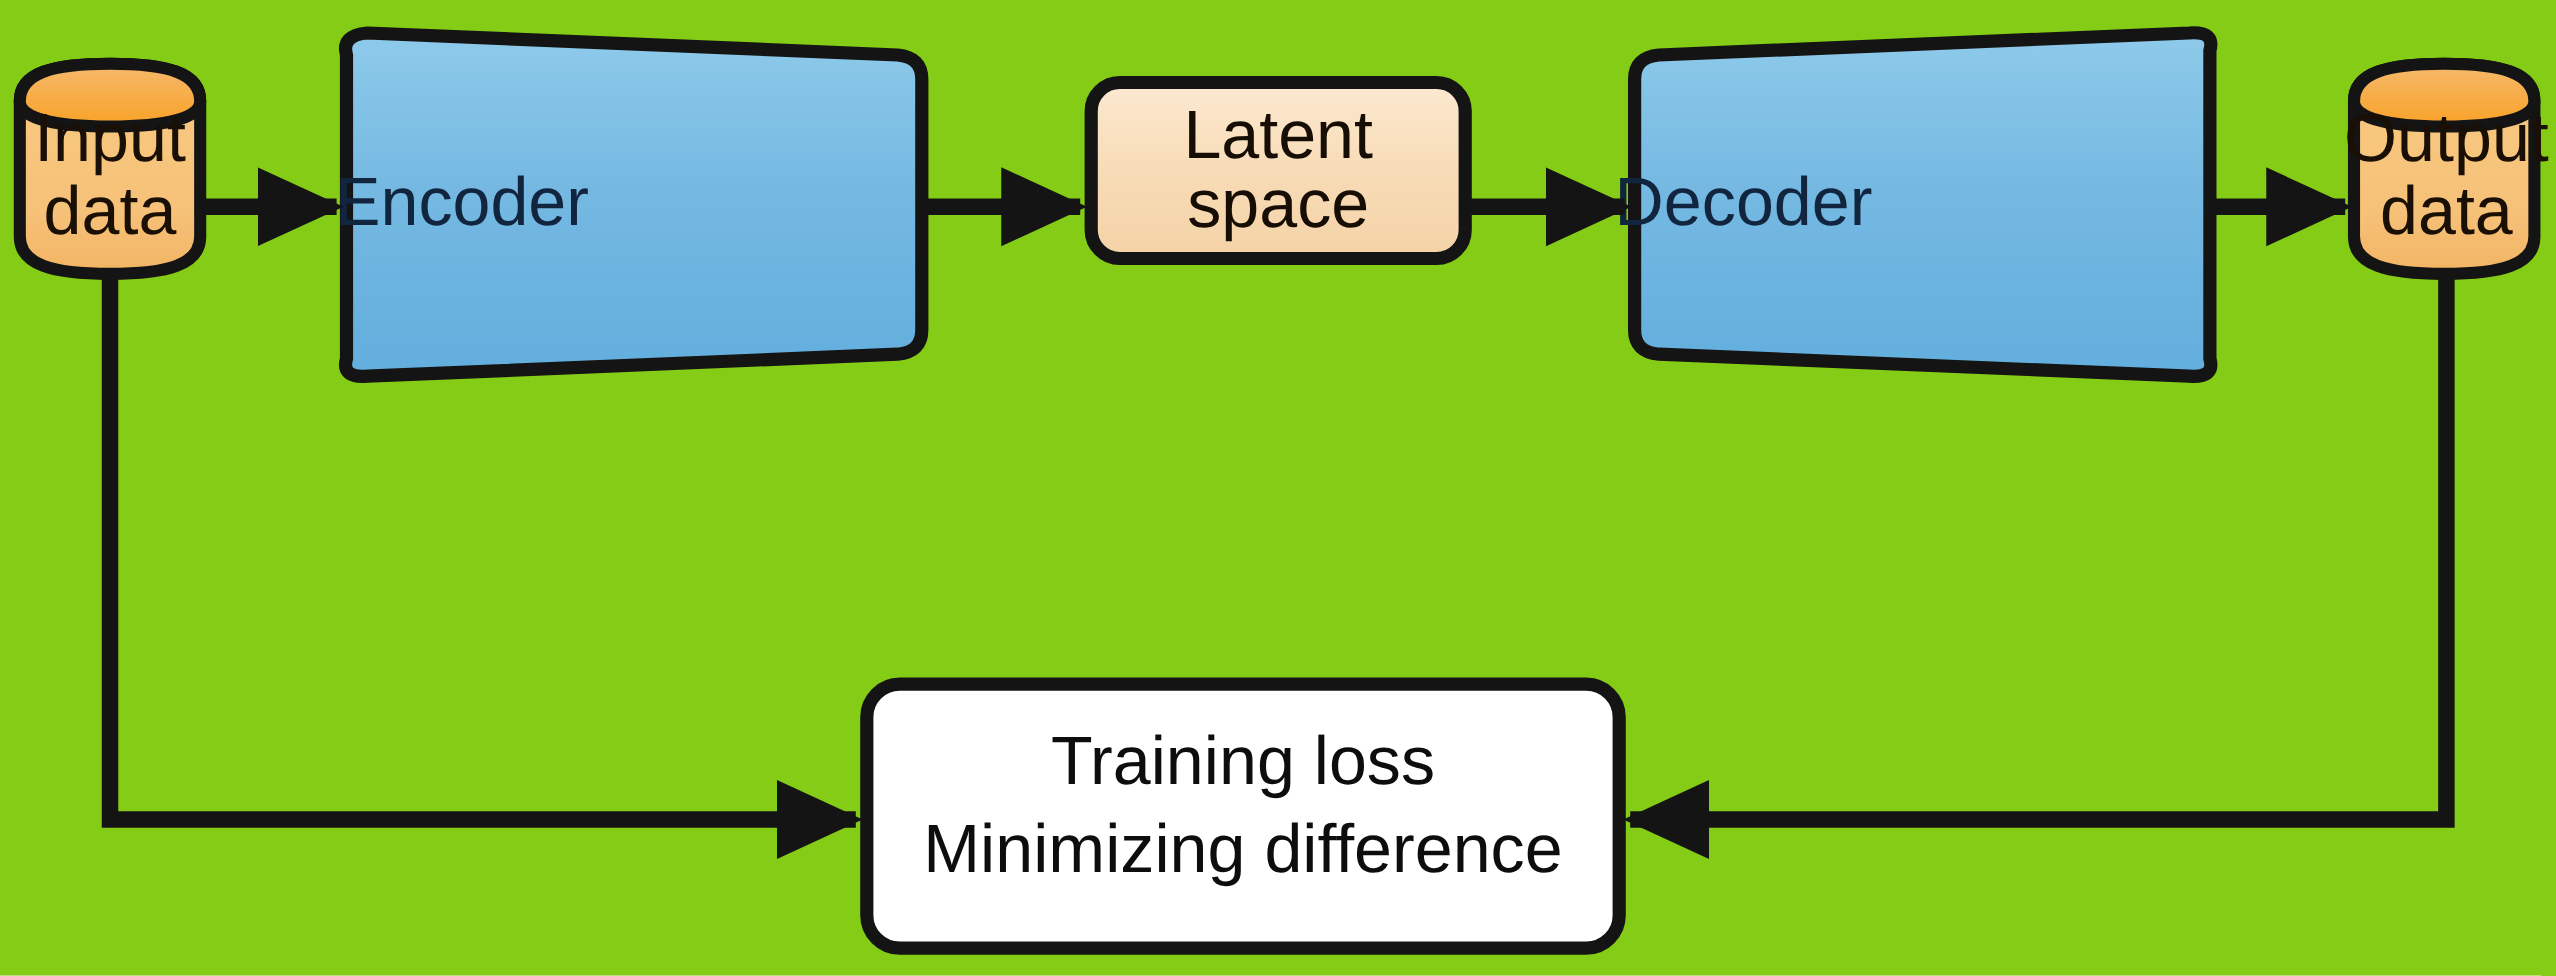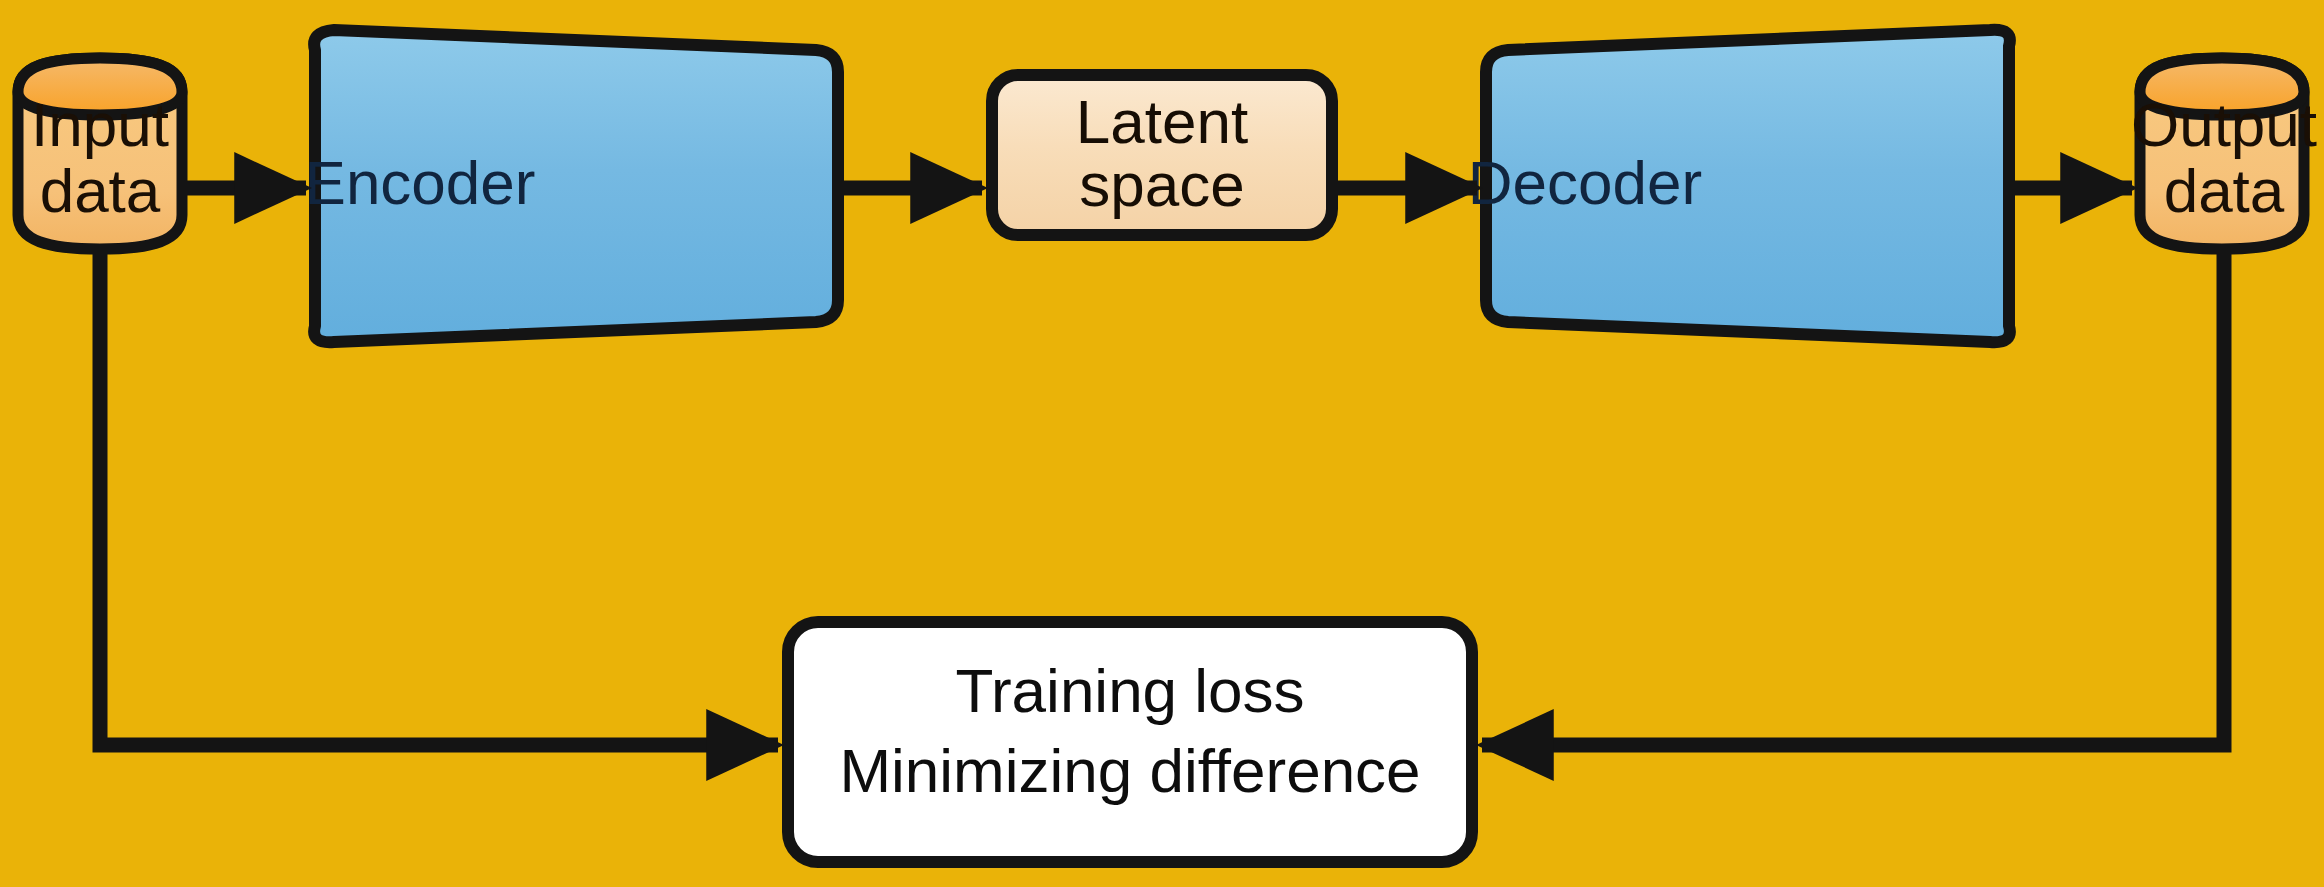--- a/index.html
+++ b/index.html
@@ -4,21 +4,21 @@
 <style>
   html, body {
     margin: 0;
     padding: 0;
     background: #ffffff;
   }
   #canvas {
     position: relative;
     width: 2324px;
     height: 887px;
-    background: #eab308;
+    background: #84cc16;
     overflow: hidden;
     font-family: "Liberation Sans", sans-serif;
   }
   #diagram-svg {
     position: absolute;
     inset: 0;
     width: 2324px;
     height: 887px;
   }
   .node-label {

